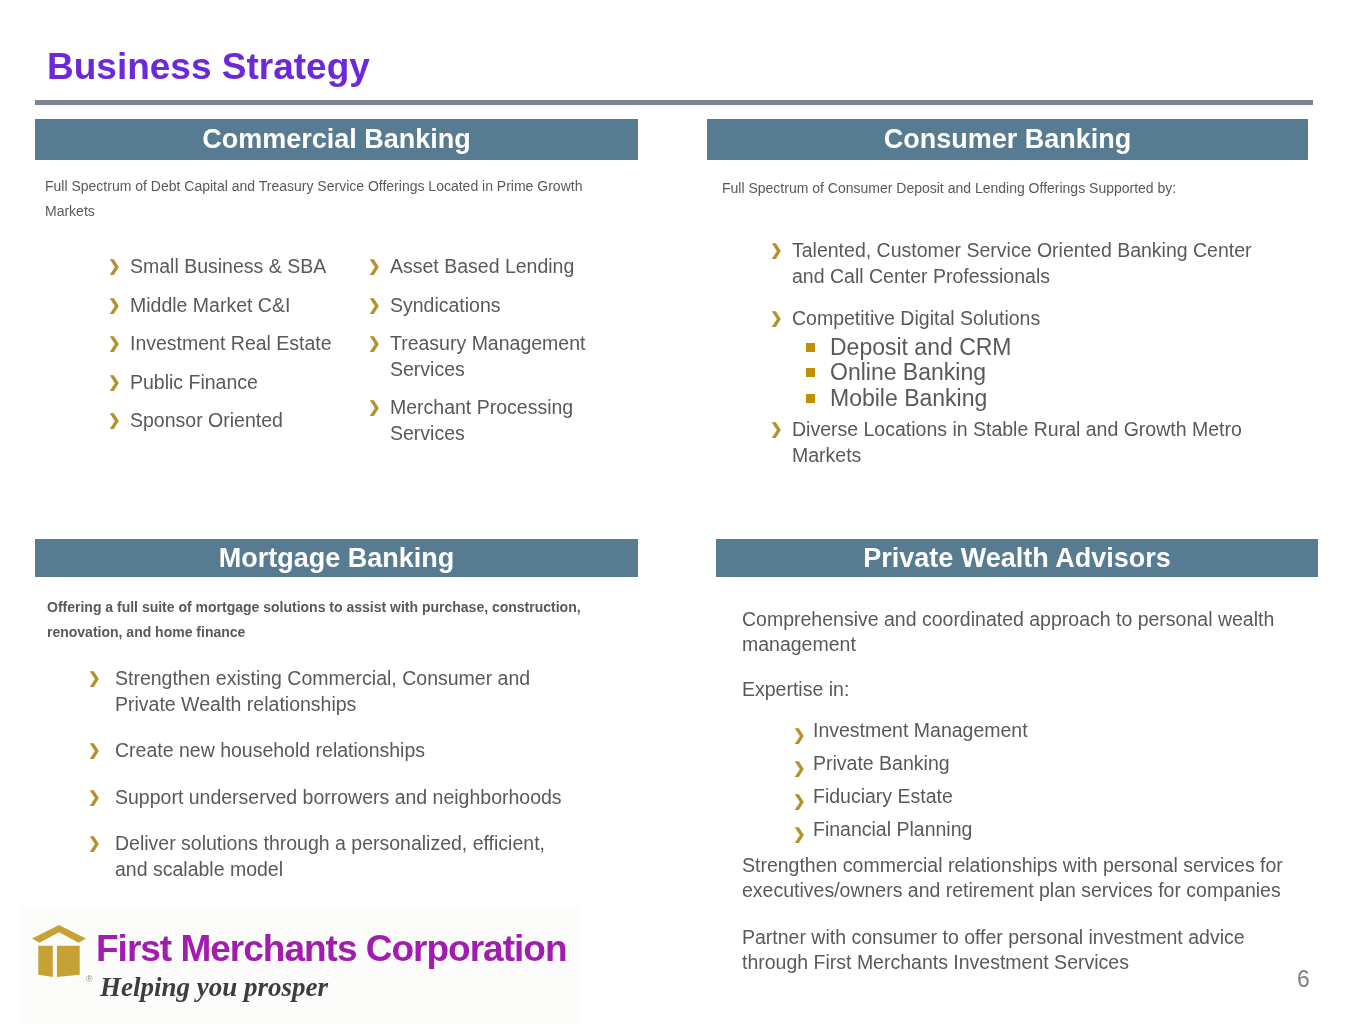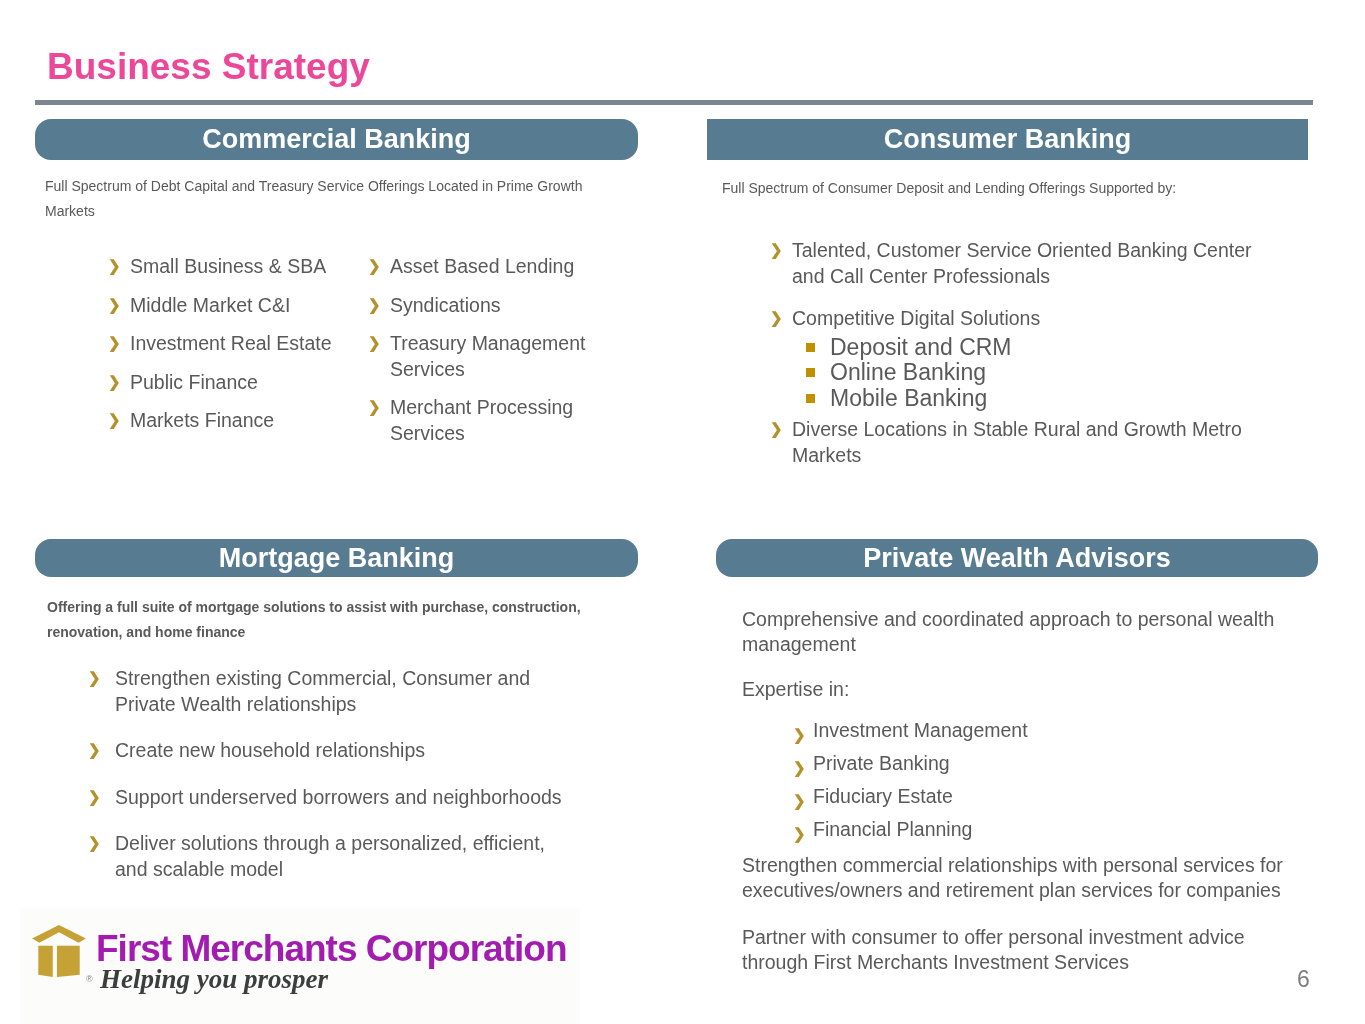--- a/index.html
+++ b/index.html
@@ -6,34 +6,34 @@
   .slide{
     position:relative;
     width:1365px;height:1024px;
     background:#ffffff;
     font-family:"Liberation Sans",sans-serif;
     color:#595959;
     overflow:hidden;
   }
   .page-title{
     position:absolute;left:47px;top:46px;
-    font-size:37px;font-weight:bold;color:#ec4899;
+    font-size:37px;font-weight:bold;color:#6d28d9;
     letter-spacing:0px;margin:0;
   }
   .title-rule{
     position:absolute;left:35px;top:100px;
     width:1278px;height:5px;background:#7b8593;
   }
   .qhead{
     position:absolute;
     background:#577b91;color:#ffffff;
     font-weight:bold;font-size:27px;text-align:center;
   }
   .qhead.top{top:119px;height:41px;line-height:41px;}
-  .qhead.bottom{top:539px;height:38px;line-height:38px;border-radius:16px;}
+  .qhead.bottom{top:539px;height:38px;line-height:38px;}
   .intro{
     position:absolute;font-size:14px;line-height:25px;margin:0;
   }
   .blist{position:absolute;}
   .brow{display:flex;}
   .chev{
     flex:none;width:22px;color:#b5912c;
     font-size:15px;padding-top:3px;font-weight:bold;
   }
   .btext{flex:1;font-size:19.5px;line-height:25.5px;}
@@ -53,38 +53,38 @@
     background:#fcfcfa;
   }
   .logo-icon{position:absolute;left:10px;top:14px;width:58px;height:58px;}
   .logo-reg{position:absolute;left:66px;top:66px;font-size:9px;color:#8a8a8a;}
   .logo-company{
     position:absolute;left:76px;top:20px;
     font-size:37px;font-weight:bold;color:#a21caf;letter-spacing:-1px;
     white-space:nowrap;
   }
   .logo-tagline{
-    position:absolute;left:80px;top:56px;
+    position:absolute;left:80px;top:64px;
     font-family:"Liberation Serif",serif;font-style:italic;font-weight:bold;
     font-size:27px;color:#3c3d3f;white-space:nowrap;
   }
   .page-number{
     position:absolute;left:1297px;top:966px;
     font-size:23px;color:#7f7f7f;
   }
 </style>
 </head>
 <body>
 
 <div class="slide">
 
   <h1 class="page-title">Business Strategy</h1>
   <div class="title-rule"></div>
 
-  <div class="qhead top" style="left:35px;width:603px;border-radius:16px;">Commercial Banking</div>
+  <div class="qhead top" style="left:35px;width:603px;">Commercial Banking</div>
   <p class="intro" style="left:45px;top:174px;width:575px;">Full Spectrum of Debt Capital and Treasury Service Offerings Located in Prime Growth Markets</p>
   <div class="cols" style="left:108px;top:254px;width:566px;">
     <div class="col col1">
       <div class="brow">
         <span class="chev">❯</span>
         <span class="btext">Small Business &amp; SBA</span>
       </div>
       <div class="brow">
         <span class="chev">❯</span>
         <span class="btext">Middle Market C&amp;I</span>
@@ -92,21 +92,21 @@
       <div class="brow">
         <span class="chev">❯</span>
         <span class="btext">Investment Real Estate</span>
       </div>
       <div class="brow">
         <span class="chev">❯</span>
         <span class="btext">Public Finance</span>
       </div>
       <div class="brow">
         <span class="chev">❯</span>
-        <span class="btext">Markets Finance</span>
+        <span class="btext">Sponsor Oriented</span>
       </div>
     </div>
     <div class="col col2">
       <div class="brow">
         <span class="chev">❯</span>
         <span class="btext">Asset Based Lending</span>
       </div>
       <div class="brow">
         <span class="chev">❯</span>
         <span class="btext">Syndications</span>

